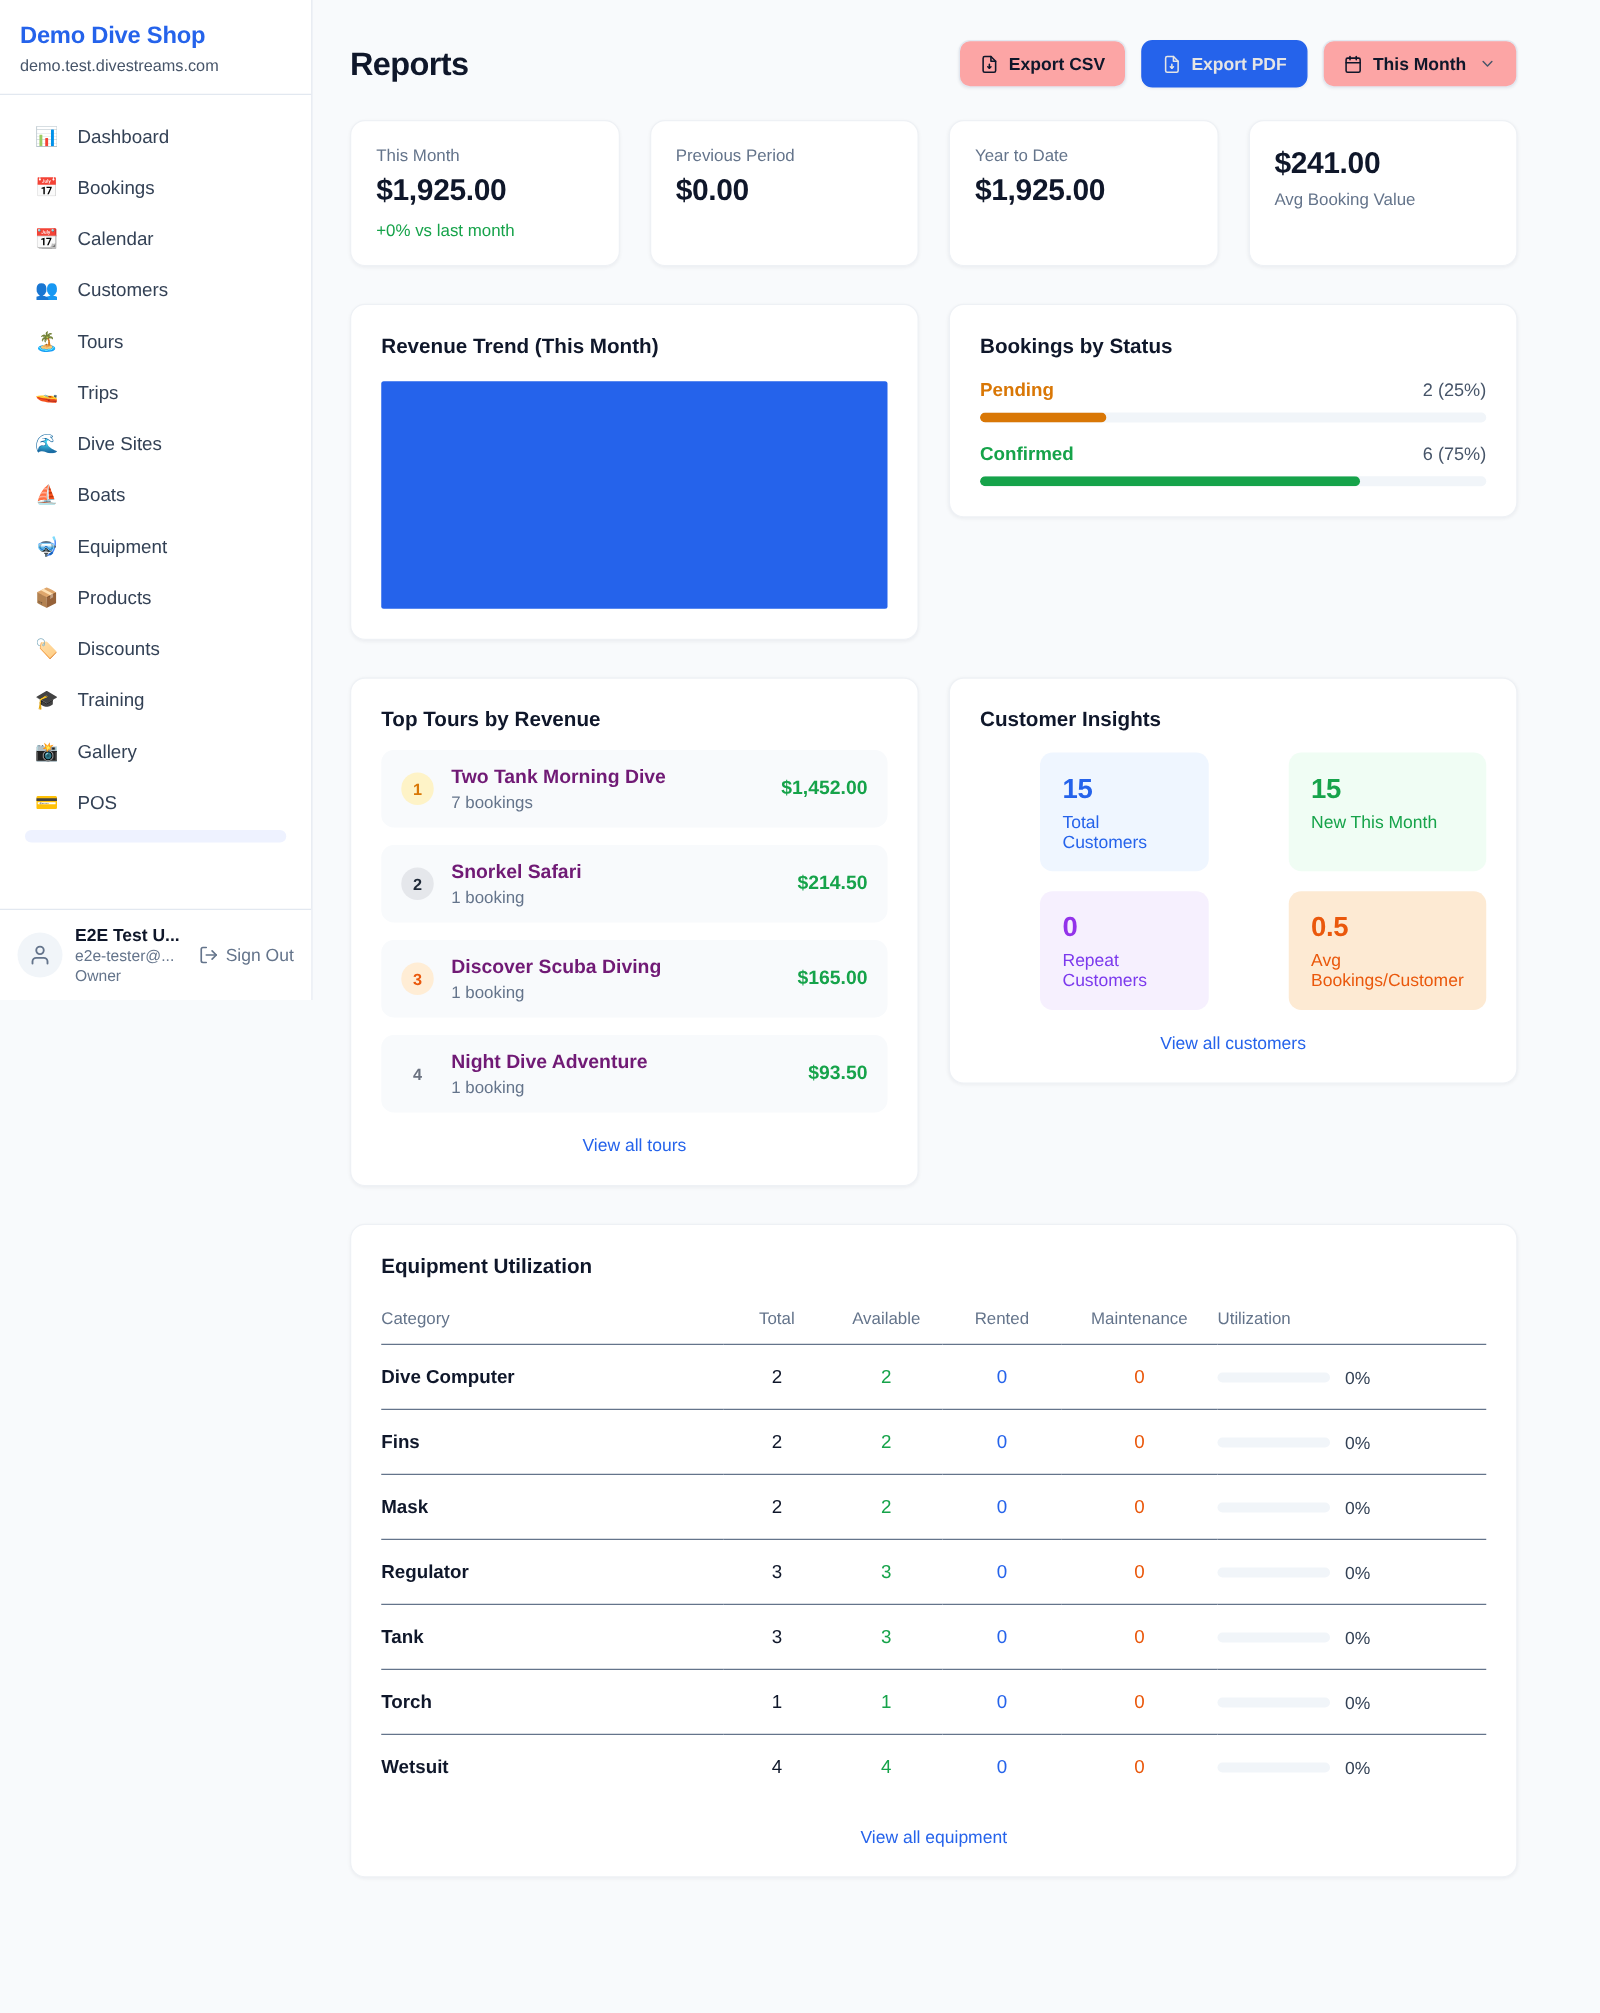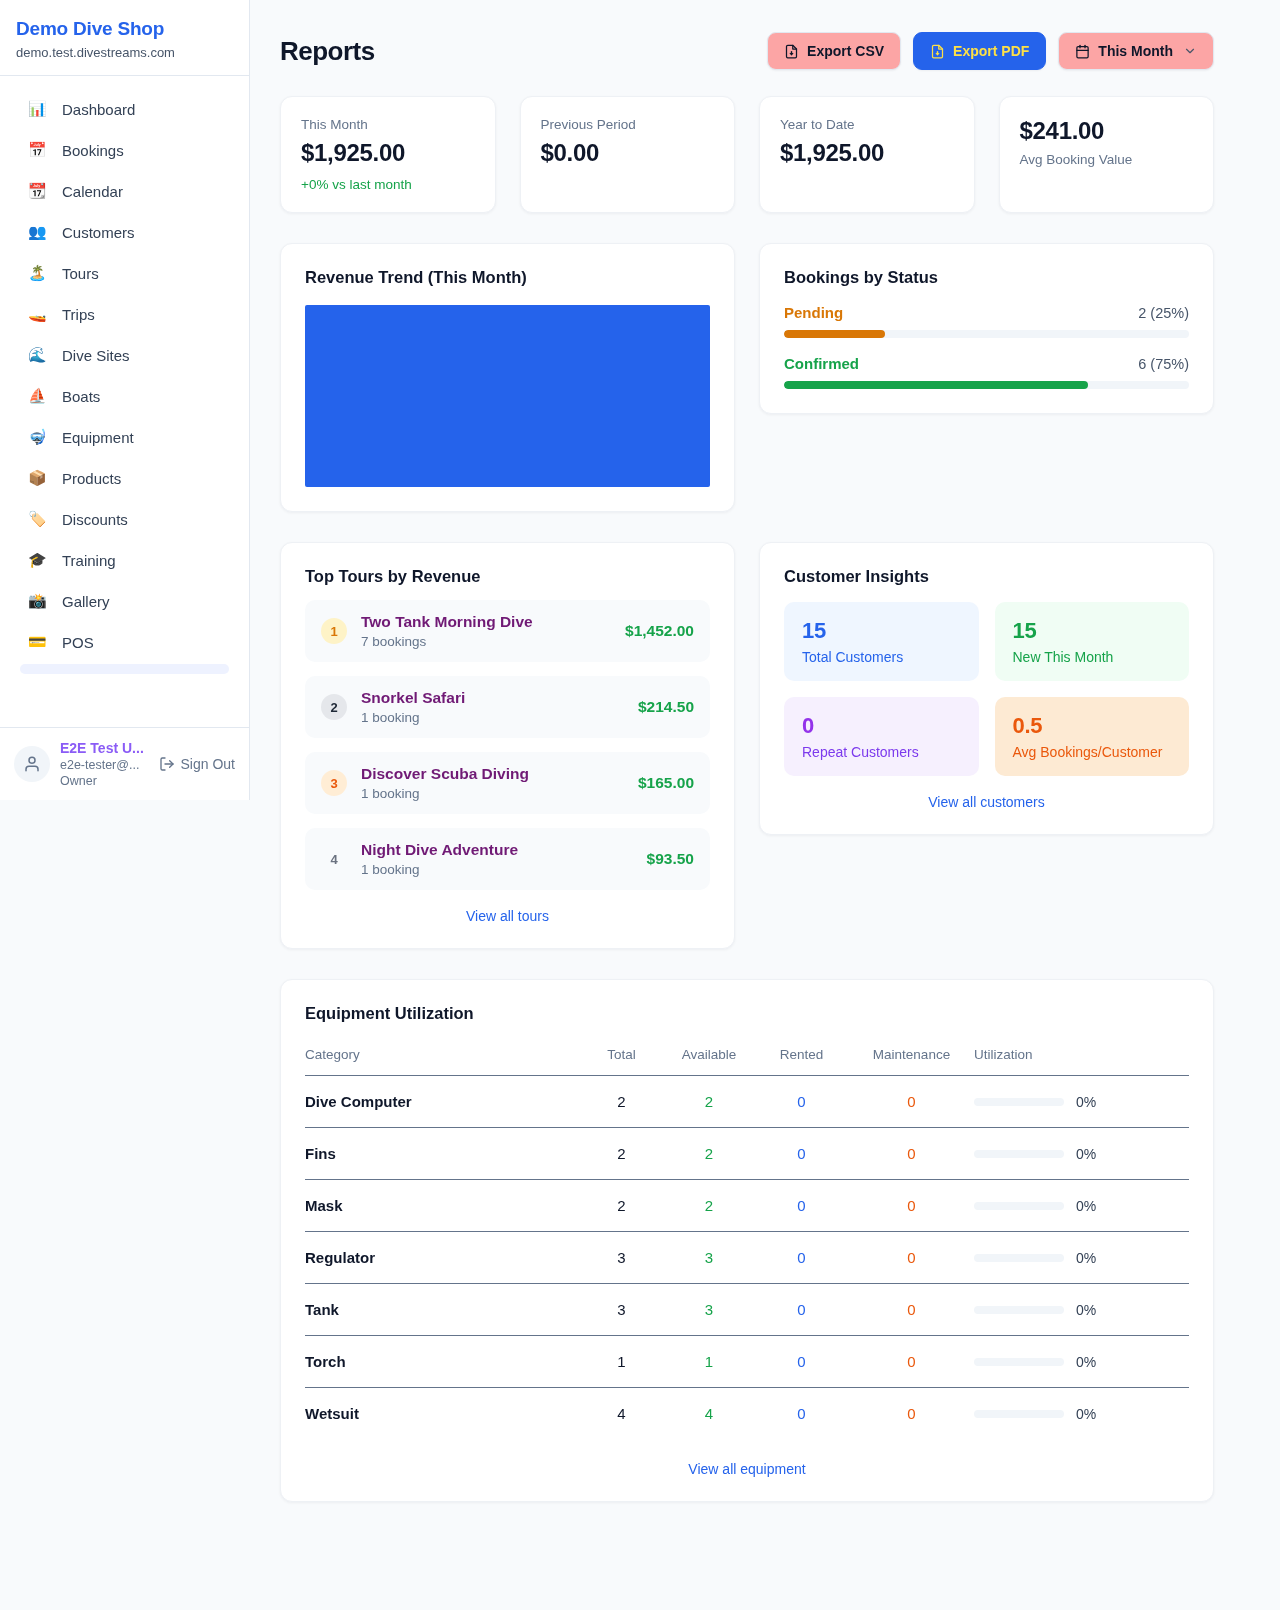--- a/index.html
+++ b/index.html
@@ -30,35 +30,35 @@
   .nav-active-peek { height:10px; margin:2px 10px 0; border-radius:8px; background:#eef2ff; }
   .user {
     border-top:1px solid #e2e8f0; padding:12px 14px;
     display:flex; align-items:center; gap:10px; background:#fff;
   }
   .avatar {
     width:36px; height:36px; border-radius:50%; background:#f1f5f9;
     display:flex; align-items:center; justify-content:center; color:#64748b; flex:0 0 36px;
   }
   .user-info { flex:1; min-width:0; }
-  .user-name { font-size:14px; font-weight:700; color:#8b5cf6; white-space:nowrap; }
+  .user-name { font-size:14px; font-weight:700; color:#0f172a; white-space:nowrap; }
   .user-email, .user-role { font-size:12.5px; color:#64748b; margin-top:2px; white-space:nowrap; }
   .signout { display:flex; align-items:center; gap:6px; color:#64748b; font-size:14px; cursor:pointer; white-space:nowrap; }
   
   .main { margin-left:280px; width:934px; padding:32px 0 48px; }
   .page-header { display:flex; align-items:center; justify-content:space-between; }
   .page-title { font-size:26px; font-weight:800; letter-spacing:-0.5px; color:#0f172a; }
   .actions { display:flex; gap:12px; }
   .btn {
     display:inline-flex; align-items:center; gap:8px; height:38px;
     padding:0 16px; border-radius:9px; font-size:14px; font-weight:600;
     border:1px solid #e2e8f0; background:#fca5a5; color:#0f172a; cursor:pointer;
     box-shadow:0 1px 2px rgba(15,23,42,.05);
   }
-  .btn-primary { background:#2563eb; border-color:#2563eb; color:#fde047; }
+  .btn-primary { background:#2563eb; border-color:#2563eb; color:#e5e5e5; }
   .chev { margin-left:2px; color:#475569; }
   
   .card {
     background:#fff; border:1px solid #eef1f5; border-radius:12px;
     box-shadow:0 1px 3px rgba(15,23,42,.05); padding:24px;
   }
   .card-title { font-size:16.5px; font-weight:700; color:#0f172a; }
   
   .stats { display:grid; grid-template-columns:repeat(4,1fr); gap:24px; margin-top:26px; }
   .stat-card { padding:20px; }
@@ -93,21 +93,21 @@
   .rank-1 { background:#fef3c7; color:#d97706; }
   .rank-2 { background:#e5e7eb; color:#1f2937; }
   .rank-3 { background:#ffedd5; color:#ea580c; }
   .rank-4 { background:transparent; color:#6b7280; }
   .tour-name { font-size:15.5px; font-weight:600; color:#701a75; }
   .tour-sub { font-size:13.5px; color:#64748b; margin-top:3px; }
   .tour-amount { margin-left:auto; font-size:15.5px; font-weight:700; color:#16a34a; }
   .view-link { display:block; text-align:center; margin-top:18px; font-size:14px; color:#2563eb; text-decoration:none; }
   
   .tiles { display:grid; grid-template-columns:1fr 1fr; gap:16px; margin-top:16px; }
-  .tile { border-radius:10px; padding:16px 18px; }
+  .tile { border-radius:10px; padding:16px 18px;margin-left:48px; }
   .tile-value { font-size:22px; font-weight:800; letter-spacing:-0.3px; }
   .tile-label { font-size:14px; margin-top:5px; }
   .tile-blue   { background:#eff6ff; } .tile-blue   .tile-value,.tile-blue   .tile-label { color:#2563eb; }
   .tile-green  { background:#f0fdf4; } .tile-green  .tile-value,.tile-green  .tile-label { color:#16a34a; }
   .tile-purple { background:#f6f0fe; } .tile-purple .tile-value { color:#9333ea; } .tile-purple .tile-label { color:#7c3aed; }
   .tile-orange { background:#fdead3; } .tile-orange .tile-value,.tile-orange .tile-label { color:#ea580c; }
   
   .equip { margin-top:30px; }
   table { width:100%; border-collapse:collapse; margin-top:14px; }
   th { font-size:13.5px; font-weight:400; color:#64748b; text-align:center; padding:10px 0 13px; border-bottom:1px solid #64748b; }

